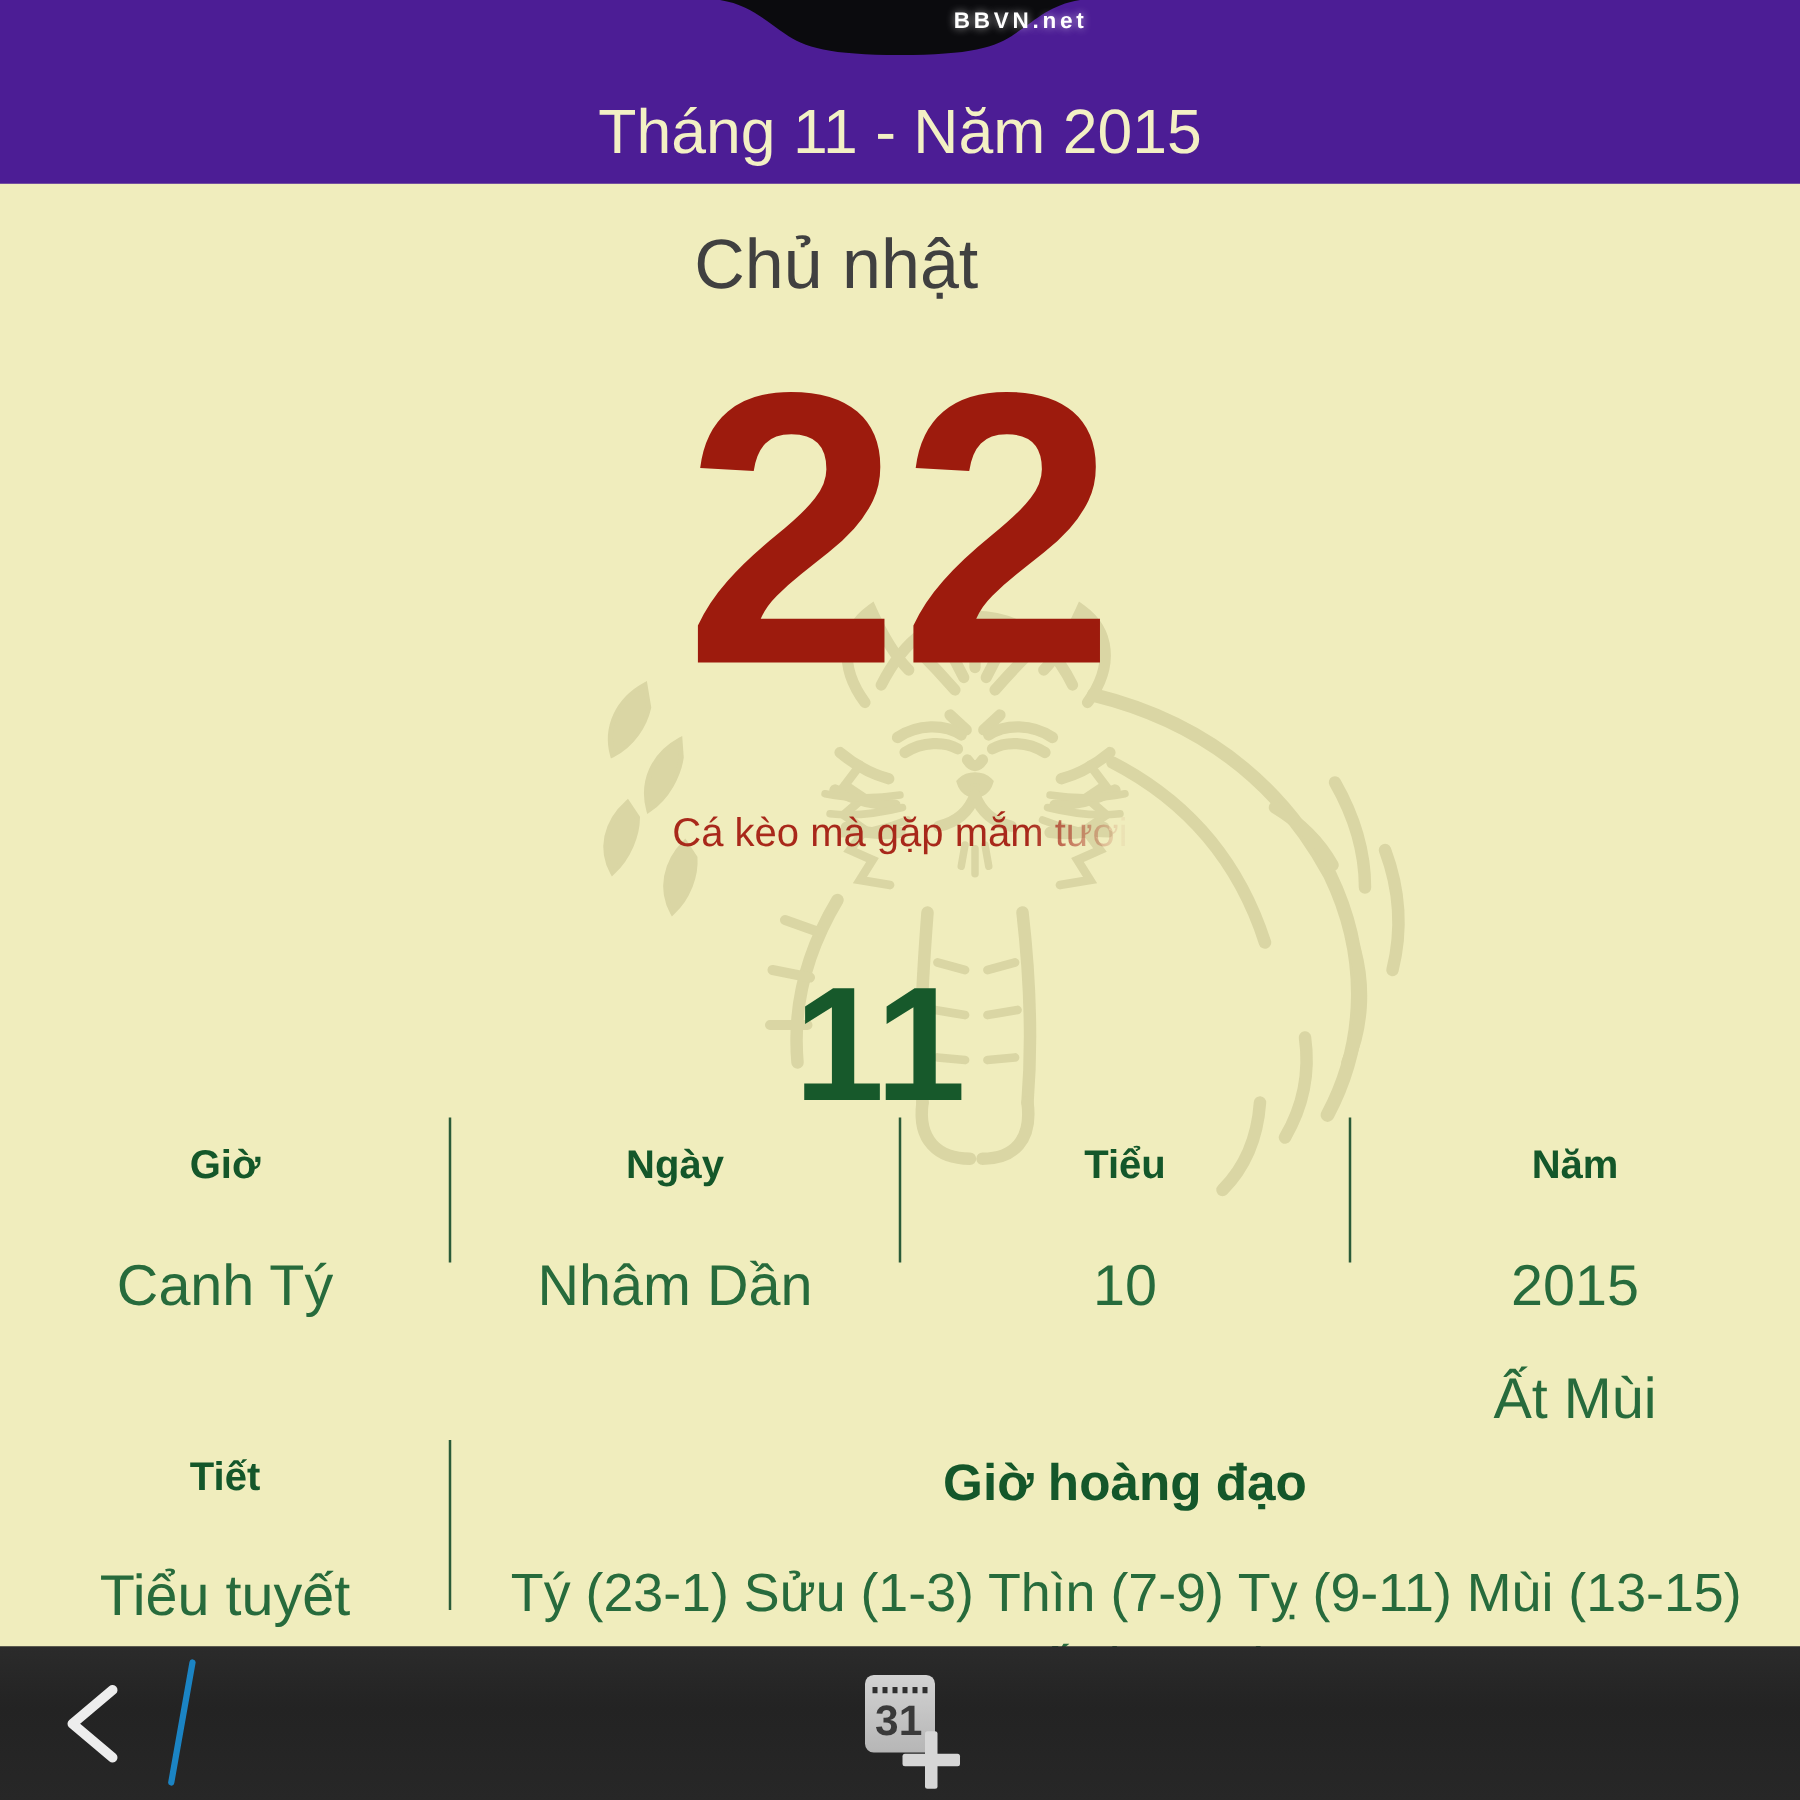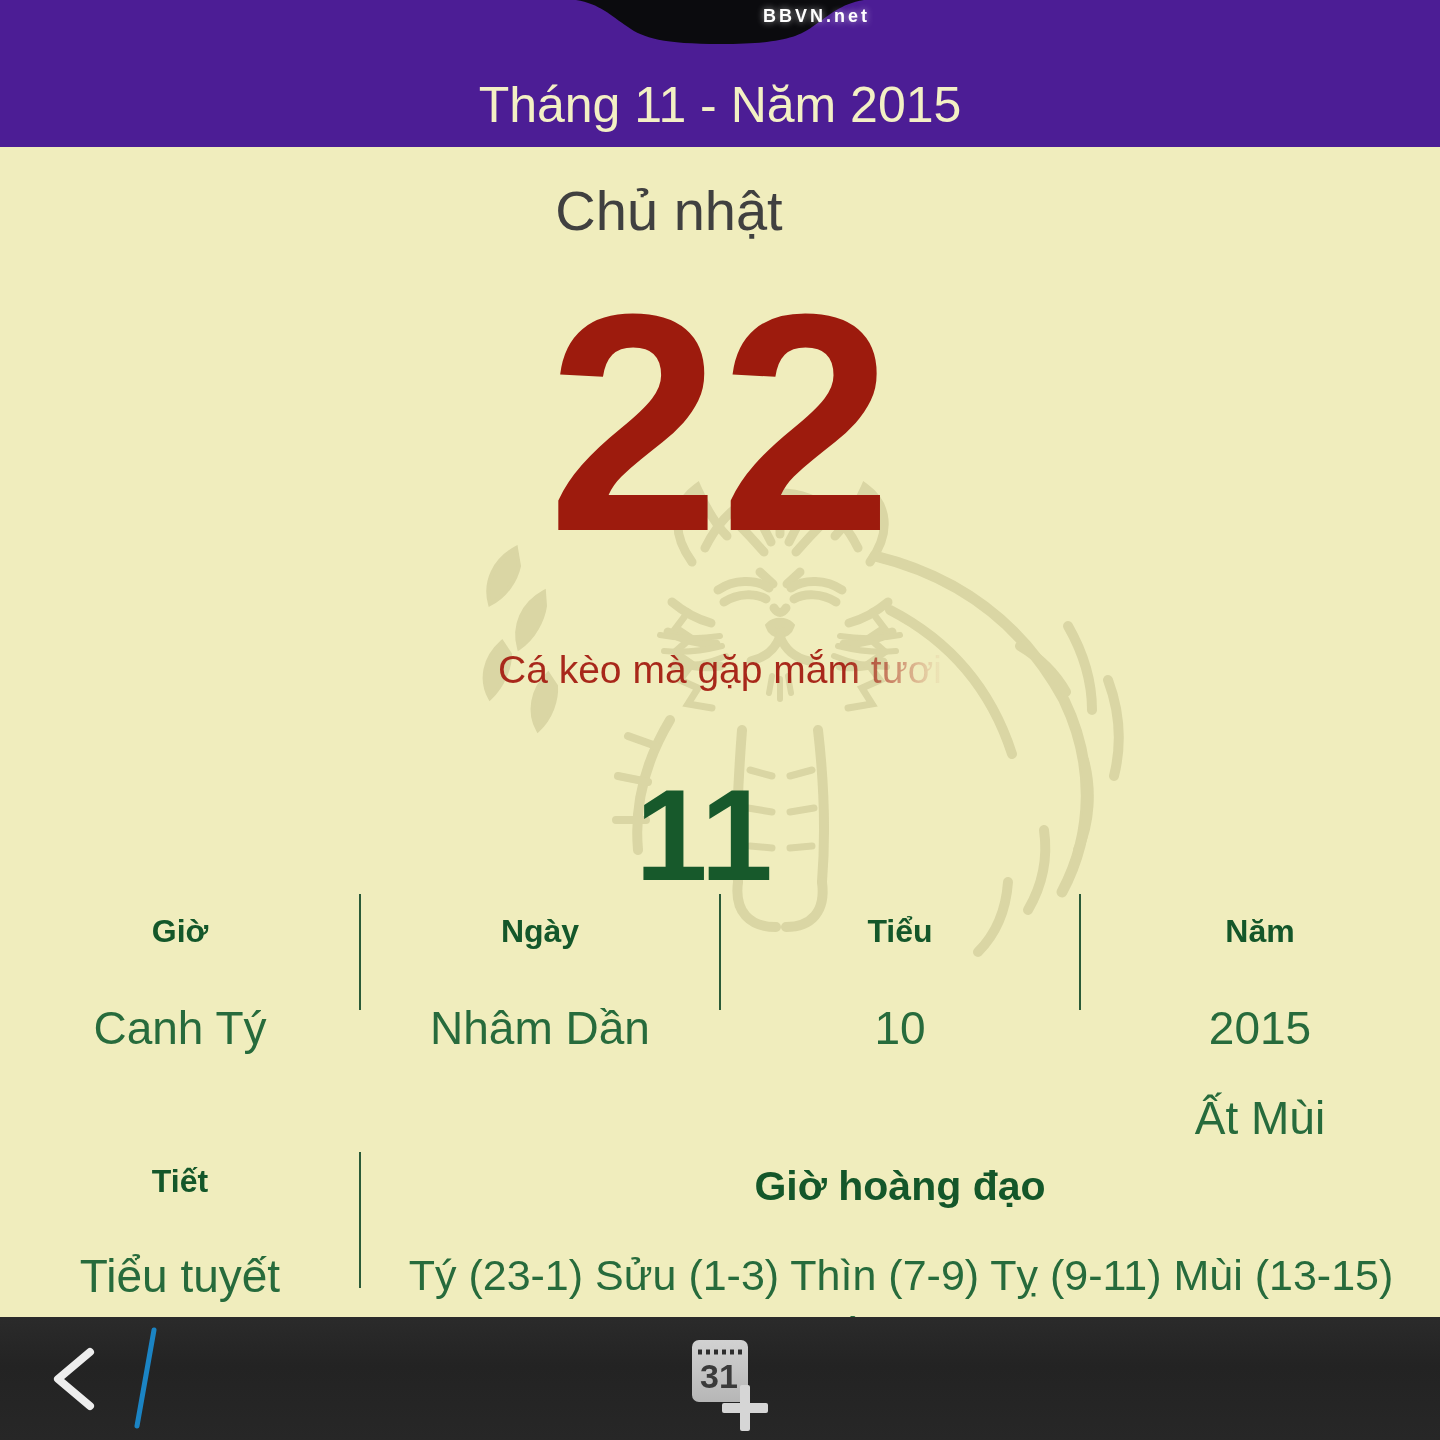--- a/index.html
+++ b/index.html
@@ -17,21 +17,21 @@
 
   
   .tiger{position:absolute;left:420px;top:430px;width:760px;height:560px;opacity:.9;}
 
   
   .weekday{position:absolute;left:0;top:178px;width:1246px;text-align:center;
            color:#404040;font-size:56px;margin-left:46px;}
   .big-day{position:absolute;left:0;top:268px;width:1440px;text-align:center;
            color:#9D1B0D;font-size:310px;font-weight:bold;line-height:1;}
   .proverb{position:absolute;left:0;top:648px;width:1440px;text-align:center;
-           font-size:39px;color:#A8281A;}
+           font-size:32px;color:#A8281A;}
   .proverb span{
     color:#A8281A;
   }
   @supports (-webkit-background-clip: text){
     .proverb span{
       background:linear-gradient(90deg,#A8281A 78%,rgba(168,40,26,0.05) 99%);
       -webkit-background-clip:text;background-clip:text;color:transparent;
     }
   }
   .big-month{position:absolute;left:0;top:770px;width:1408px;text-align:center;

